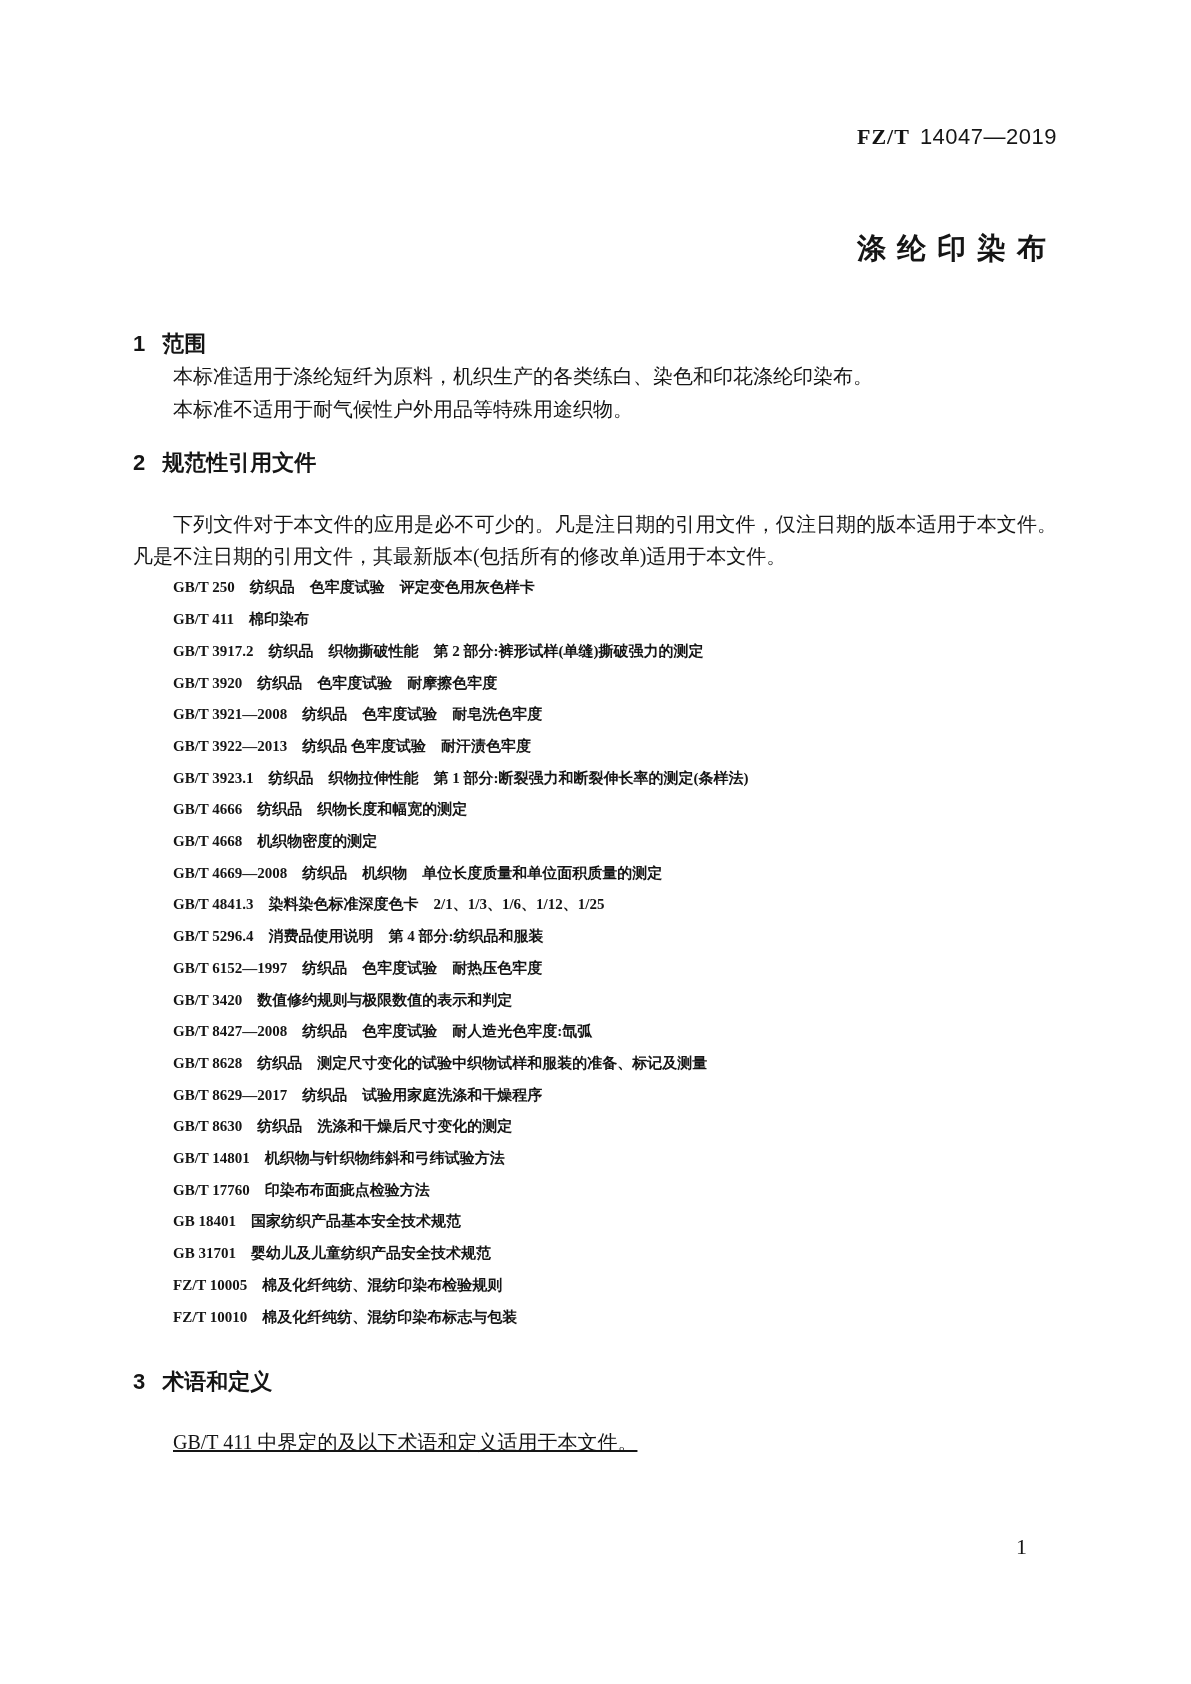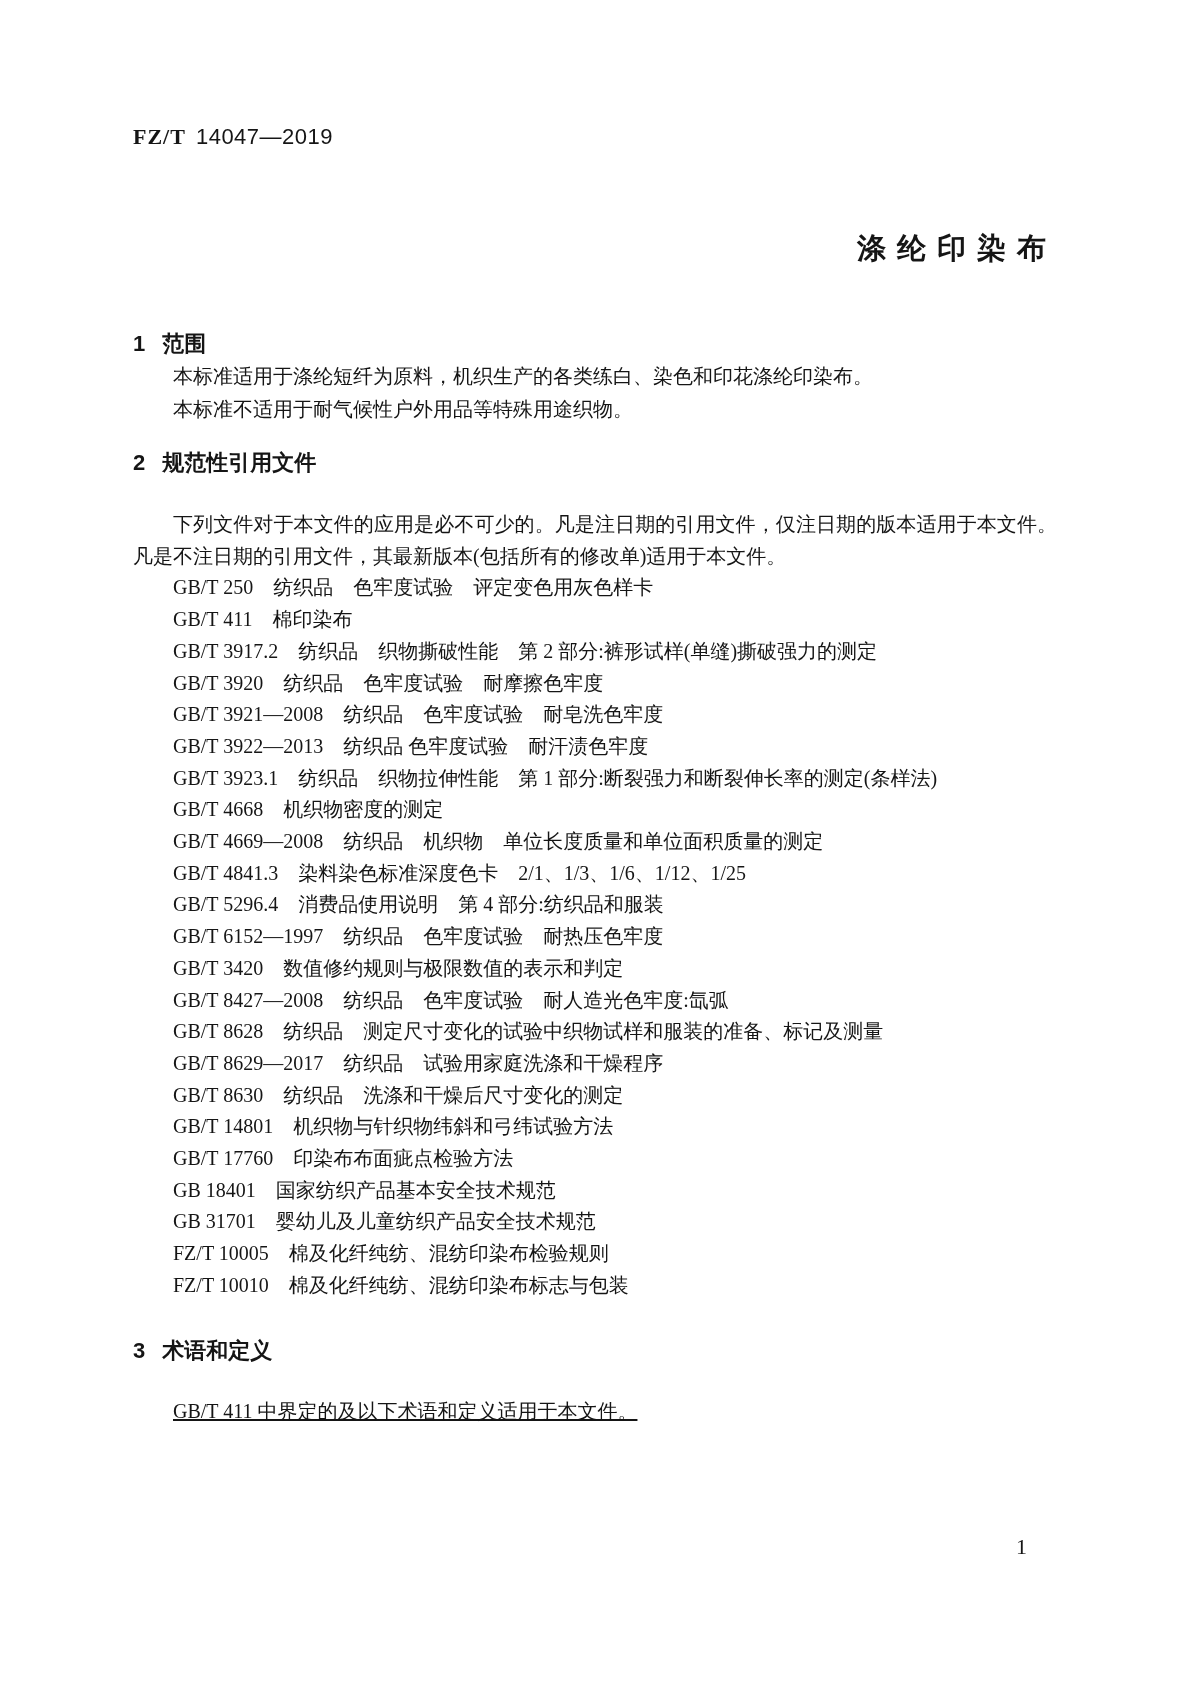--- a/index.html
+++ b/index.html
@@ -12,20 +12,21 @@
     font-family: "Liberation Serif", "DejaVu Serif", serif;
     overflow: hidden;
   }
   .doc {
     position: absolute;
     left: 133px;
     top: 122px;
     width: 924px;
   }
   .std-code {
+    text-align: right;
     font-size: 22px;
     line-height: 30px;
     white-space: nowrap;
   }
   .code-prefix {
     font-family: "Liberation Serif", "DejaVu Serif", serif;
     font-weight: 700;
     margin-right: 10px;
     letter-spacing: 1px;
   }
@@ -67,24 +68,25 @@
   .para--intro {
     margin-top: 30px;
     white-space: normal;
     text-align: justify;
     line-height: 31.7px;
   }
   .para--terms { margin-top: 28px; text-decoration: underline; }
   .ref-list { margin: 0; }
   .ref-item {
     font-family: "Liberation Serif", "DejaVu Serif", serif;
-    font-size: 20px;
+    font-size: 15px;
     line-height: 31.7px;
     padding-left: 40px;
     white-space: nowrap;
+    font-weight: bold;
   }
   .page-num {
     position: absolute;
     left: 1016px;
     top: 1534px;
     font-family: "Liberation Serif", "DejaVu Serif", serif;
     font-size: 22px;
     line-height: 26px;
   }
 </style>
@@ -111,20 +113,21 @@
   <p class="para para--intro">下列文件对于本文件的应用是必不可少的。凡是注日期的引用文件，仅注日期的版本适用于本文件。凡是不注日期的引用文件，其最新版本(包括所有的修改单)适用于本文件。</p>
 
   <div class="ref-list">
     <div class="ref-item">GB/T 250　纺织品　色牢度试验　评定变色用灰色样卡</div>
     <div class="ref-item">GB/T 411　棉印染布</div>
     <div class="ref-item">GB/T 3917.2　纺织品　织物撕破性能　第 2 部分:裤形试样(单缝)撕破强力的测定</div>
     <div class="ref-item">GB/T 3920　纺织品　色牢度试验　耐摩擦色牢度</div>
     <div class="ref-item">GB/T 3921—2008　纺织品　色牢度试验　耐皂洗色牢度</div>
     <div class="ref-item">GB/T 3922—2013　纺织品 色牢度试验　耐汗渍色牢度</div>
     <div class="ref-item">GB/T 3923.1　纺织品　织物拉伸性能　第 1 部分:断裂强力和断裂伸长率的测定(条样法)</div>
+    <div class="ref-item">GB/T 4666　纺织品　织物长度和幅宽的测定</div>
     <div class="ref-item">GB/T 4668　机织物密度的测定</div>
     <div class="ref-item">GB/T 4669—2008　纺织品　机织物　单位长度质量和单位面积质量的测定</div>
     <div class="ref-item">GB/T 4841.3　染料染色标准深度色卡　2/1、1/3、1/6、1/12、1/25</div>
     <div class="ref-item">GB/T 5296.4　消费品使用说明　第 4 部分:纺织品和服装</div>
     <div class="ref-item">GB/T 6152—1997　纺织品　色牢度试验　耐热压色牢度</div>
     <div class="ref-item">GB/T 3420　数值修约规则与极限数值的表示和判定</div>
     <div class="ref-item">GB/T 8427—2008　纺织品　色牢度试验　耐人造光色牢度:氙弧</div>
     <div class="ref-item">GB/T 8628　纺织品　测定尺寸变化的试验中织物试样和服装的准备、标记及测量</div>
     <div class="ref-item">GB/T 8629—2017　纺织品　试验用家庭洗涤和干燥程序</div>
     <div class="ref-item">GB/T 8630　纺织品　洗涤和干燥后尺寸变化的测定</div>

